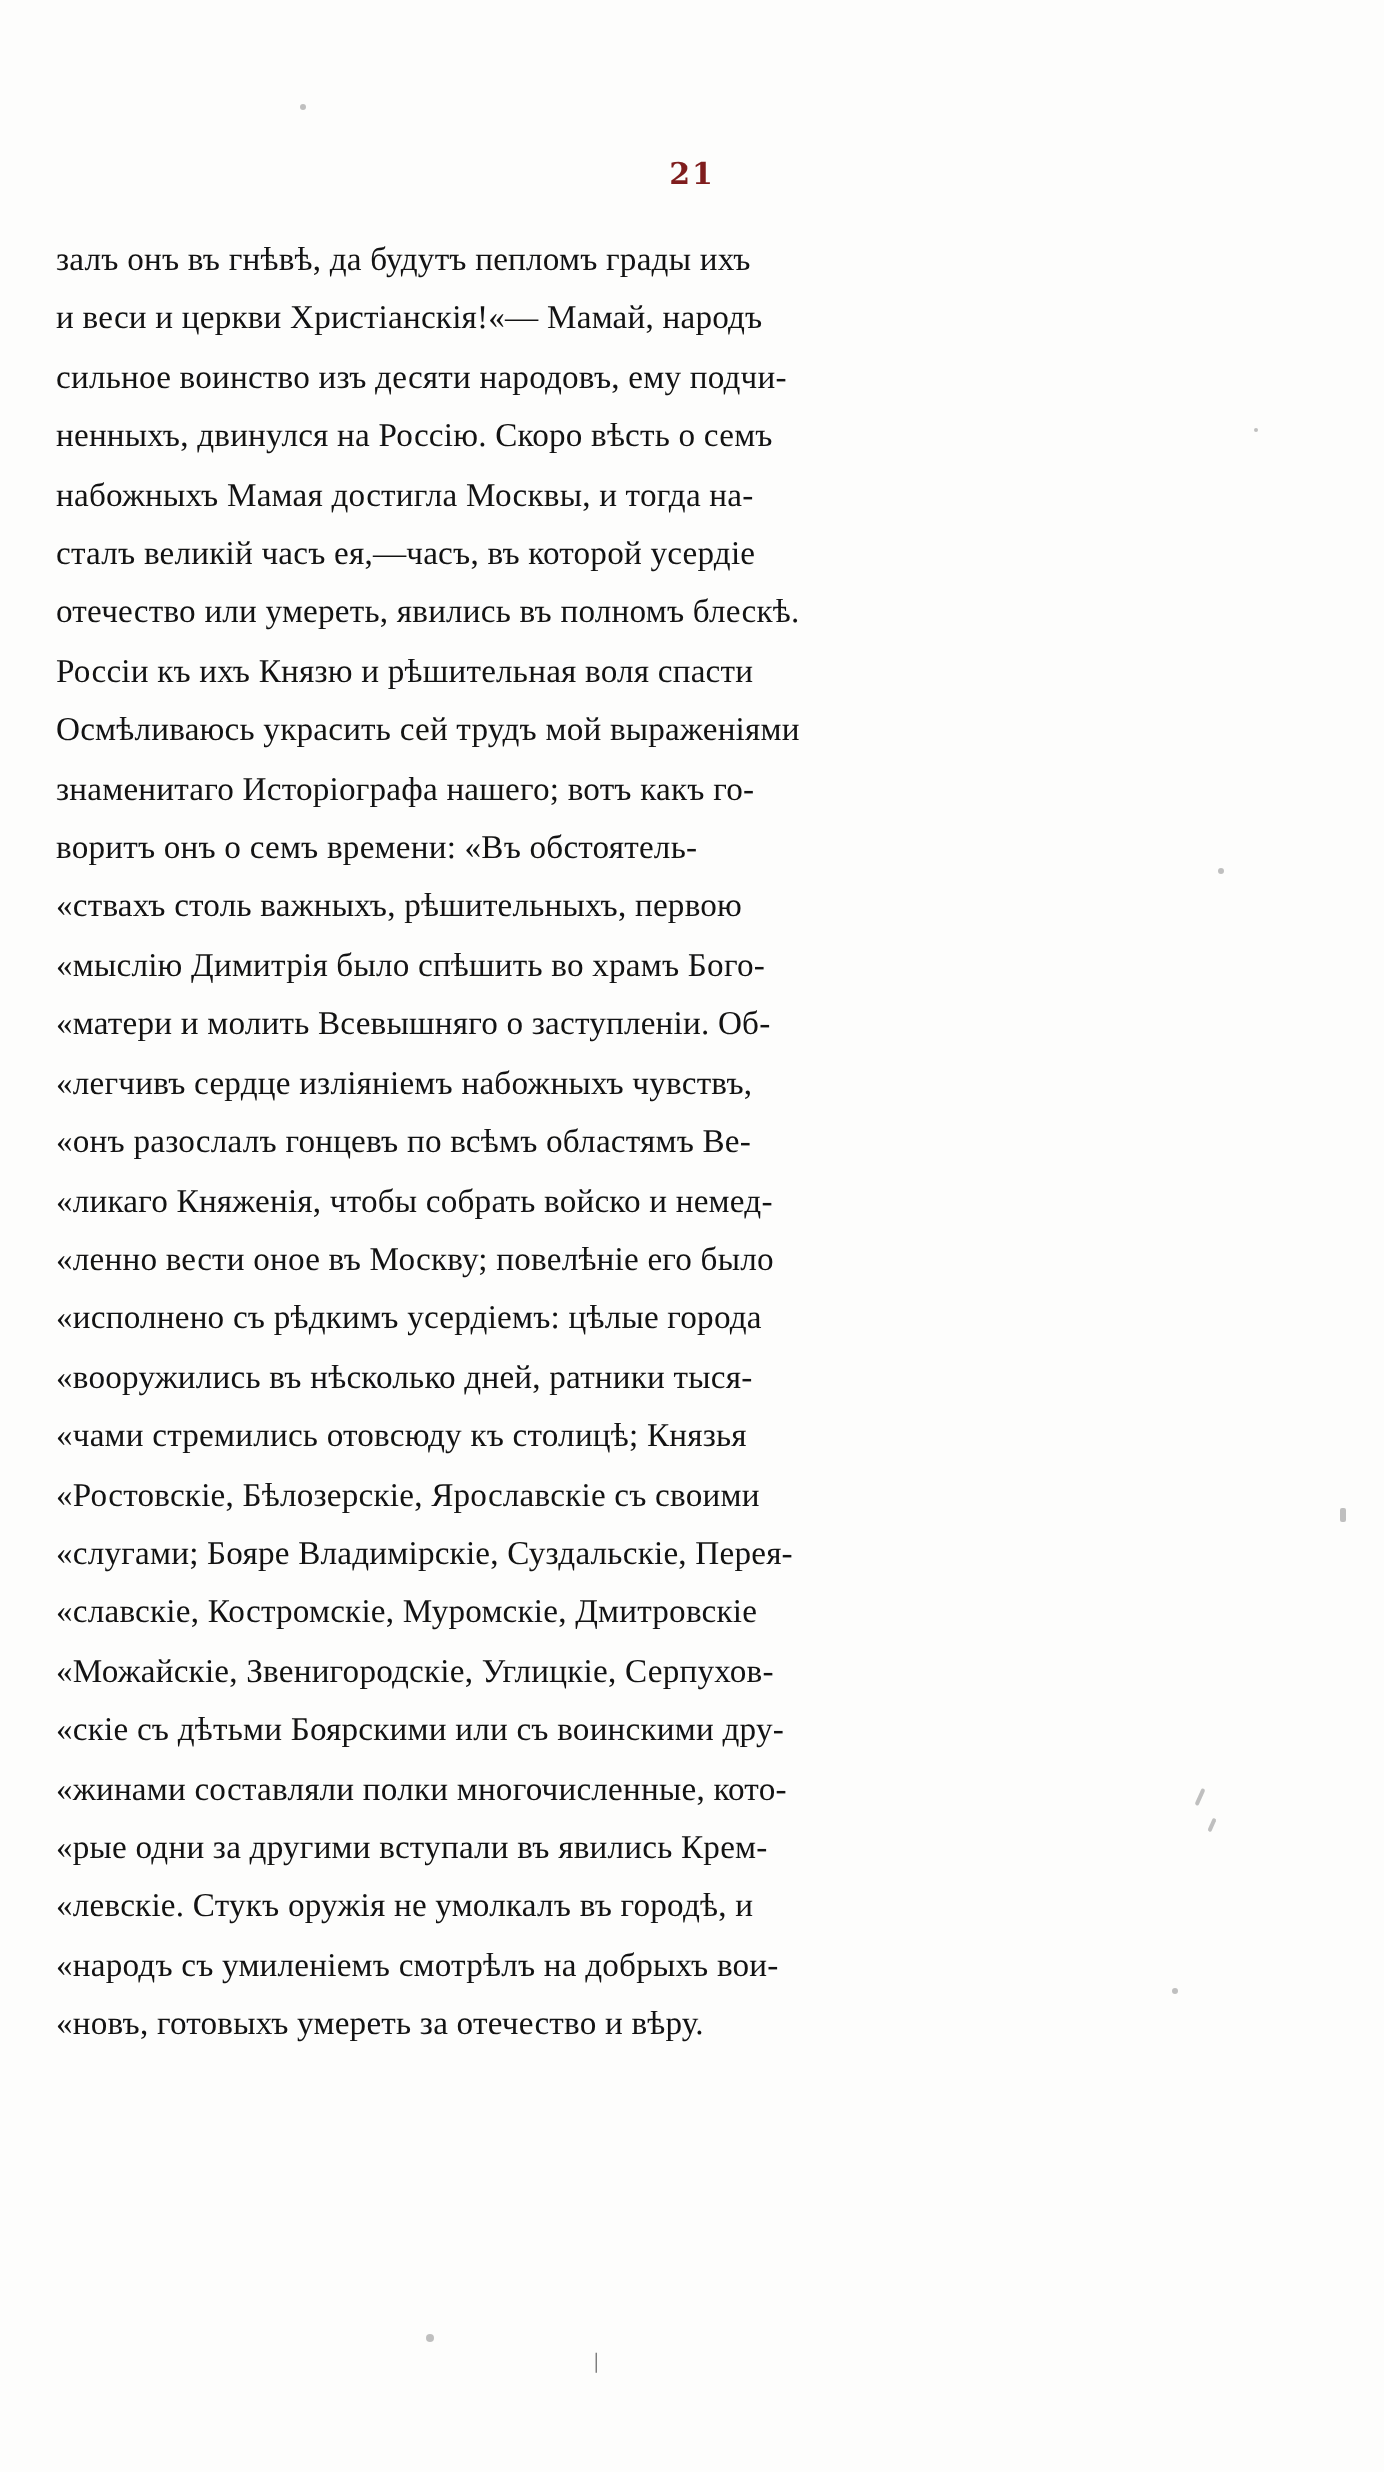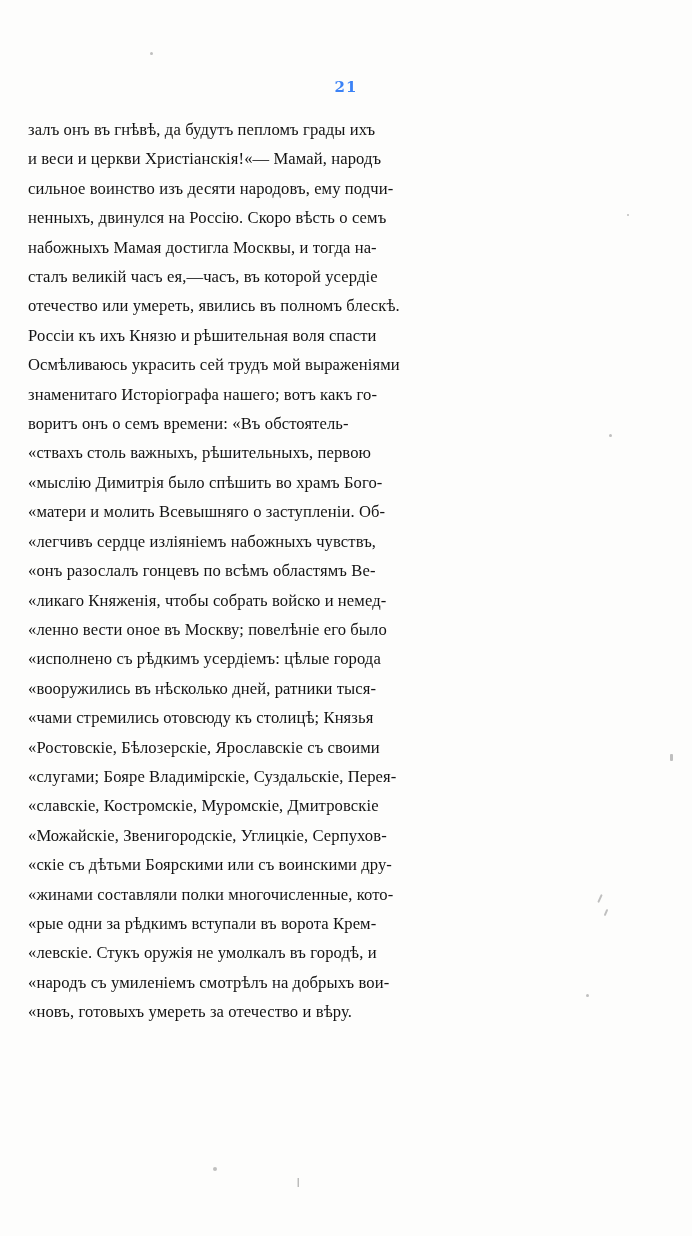--- a/index.html
+++ b/index.html
@@ -36,21 +36,21 @@
   }
   .page-number {
     position: absolute;
     top: 78px;
     left: 0;
     right: 0;
     text-align: center;
     font-size: 15px;
     font-weight: bold;
     letter-spacing: 1px;
-    color: #3b82f6;
+    color: #7f1d1d;
     font-family: "DejaVu Serif", serif;
   }
   .body-text {
     position: absolute;
     top: 115px;
     left: 28px;
     width: 520px;
     font-size: 16.6px;
     line-height: 29.4px;
     text-align: justify;
@@ -109,20 +109,20 @@
       <span class="line">«ленно вести оное въ Москву; повелѣніе его было</span>
       <span class="line">«исполнено съ рѣдкимъ усердіемъ: цѣлые города</span>
       <span class="line">«вооружились въ нѣсколько дней, ратники тыся-</span>
       <span class="line">«чами стремились отовсюду къ столицѣ; Князья</span>
       <span class="line">«Ростовскіе, Бѣлозерскіе, Ярославскіе съ своими</span>
       <span class="line">«слугами; Бояре Владимірскіе, Суздальскіе, Перея-</span>
       <span class="line">«славскіе, Костромскіе, Муромскіе, Дмитровскіе</span>
       <span class="line">«Можайскіе, Звенигородскіе, Углицкіе, Серпухов-</span>
       <span class="line">«скіе съ дѣтьми Боярскими или съ воинскими дру-</span>
       <span class="line">«жинами составляли полки многочисленные, кото-</span>
-      <span class="line">«рые одни за рѣдкимъ вступали въ ворота Крем-</span>
+      <span class="line">«рые одни за другими вступали въ явились Крем-</span>
       <span class="line">«левскіе. Стукъ оружія не умолкалъ въ городѣ, и</span>
       <span class="line">«народъ съ умиленіемъ смотрѣлъ на добрыхъ вои-</span>
       <span class="line">«новъ, готовыхъ умереть за отечество и вѣру.</span>
     </p>
   </div>
 
 </div>
 
 </body></html>

